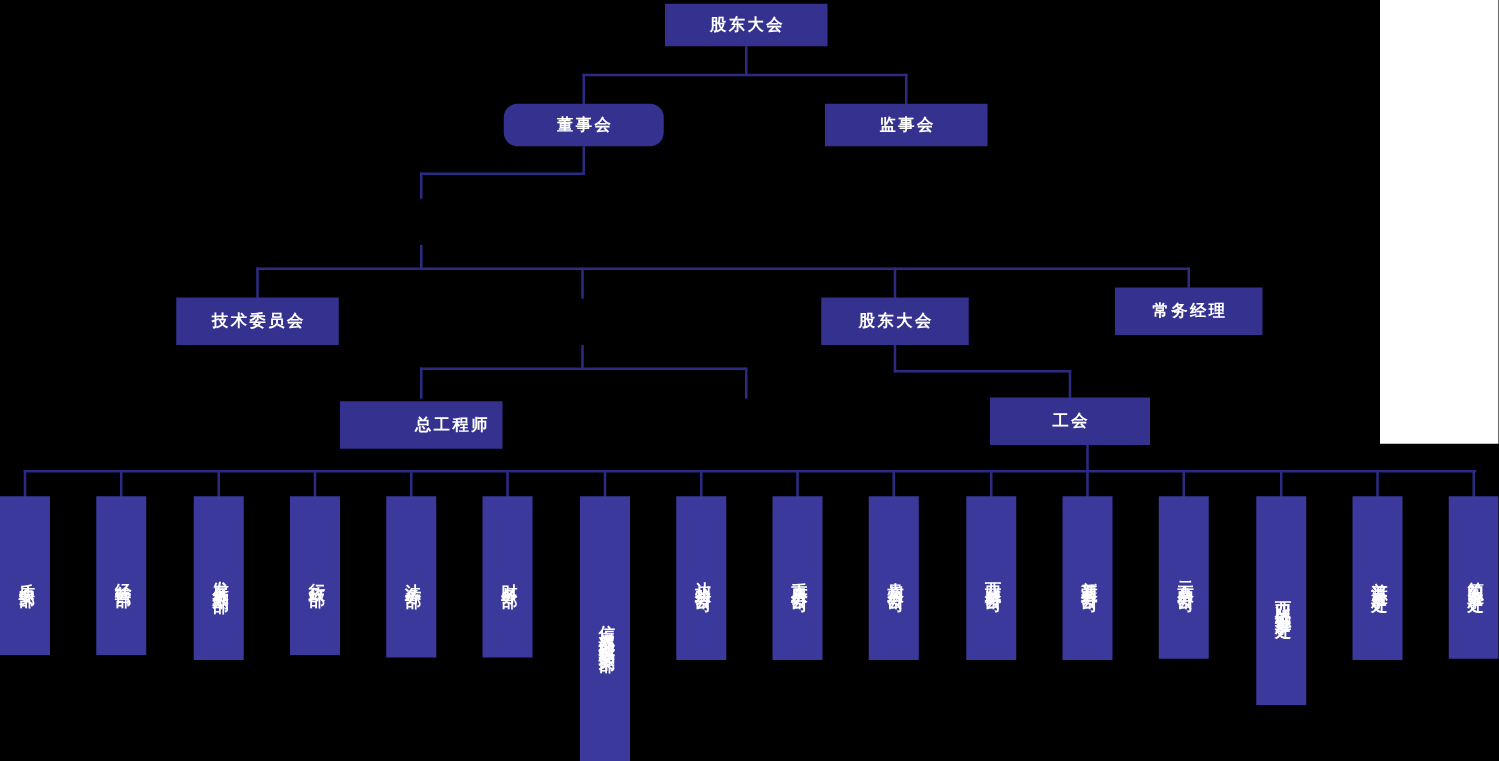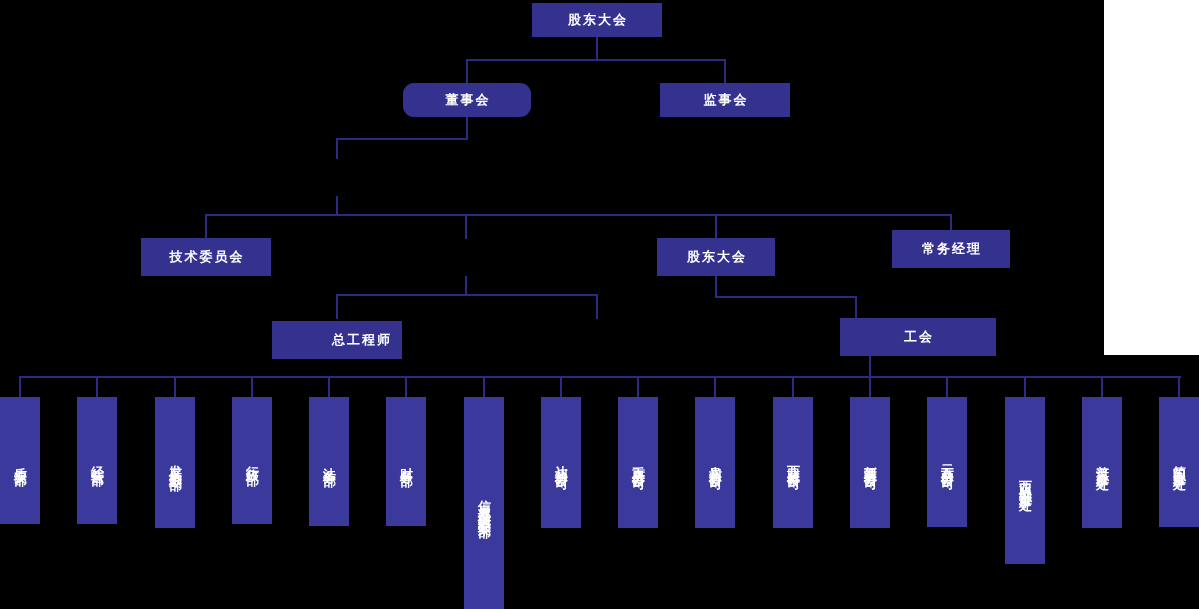--- a/index.html
+++ b/index.html
@@ -67,21 +67,21 @@
     <div class="line" style="left: 1024px; top: 376px; width: 2px; height: 22px;"></div>
     <div class="line" style="left: 1101px; top: 376px; width: 2px; height: 22px;"></div>
     <div class="line" style="left: 1178px; top: 376px; width: 2px; height: 22px;"></div>
     <div class="node" style="left: 532px; top: 3px; width: 130px; height: 34px;">股东大会</div>
     <div class="node" style="left: 403px; top: 83px; width: 128px; height: 34px; border-radius: 11px;">董事会</div>
     <div class="node" style="left: 660px; top: 83px; width: 130px; height: 34px;">监事会</div>
     <div class="node" style="left: 141px; top: 238px; width: 130px; height: 38px;">技术委员会</div>
     <div class="node" style="left: 657px; top: 238px; width: 118px; height: 38px;">股东大会</div>
     <div class="node" style="left: 892px; top: 230px; width: 118px; height: 38px;">常务经理</div>
     <div class="node" style="left: 272px; top: 321px; width: 130px; height: 38px; padding-left: 48px;">总工程师</div>
-    <div class="node" style="left: 840px; top: 318px; width: 156px; height: 38px;">工会</div>
+    <div class="node" style="left: 792px; top: 318px; width: 128px; height: 38px;">工会</div>
     <div class="node vertical" style="left: 0px; top: 397px; width: 40px; height: 127px;">质安部</div>
     <div class="node vertical" style="left: 77px; top: 397px; width: 40px; height: 127px;">经营部</div>
     <div class="node vertical" style="left: 155px; top: 397px; width: 40px; height: 131px;">发展策划部</div>
     <div class="node vertical" style="left: 232px; top: 397px; width: 40px; height: 127px;">行政部</div>
     <div class="node vertical" style="left: 309px; top: 397px; width: 40px; height: 129px;">法务部</div>
     <div class="node vertical" style="left: 386px; top: 397px; width: 40px; height: 129px;">财务部</div>
     <div class="node vertical" style="left: 464px; top: 397px; width: 40px; height: 212px;">信息部及业绩档案部</div>
     <div class="node vertical" style="left: 541px; top: 397px; width: 40px; height: 131px;">达州分公司</div>
     <div class="node vertical" style="left: 618px; top: 397px; width: 40px; height: 131px;">重庆分公司</div>
     <div class="node vertical" style="left: 695px; top: 397px; width: 40px; height: 131px;">贵州分公司</div>

